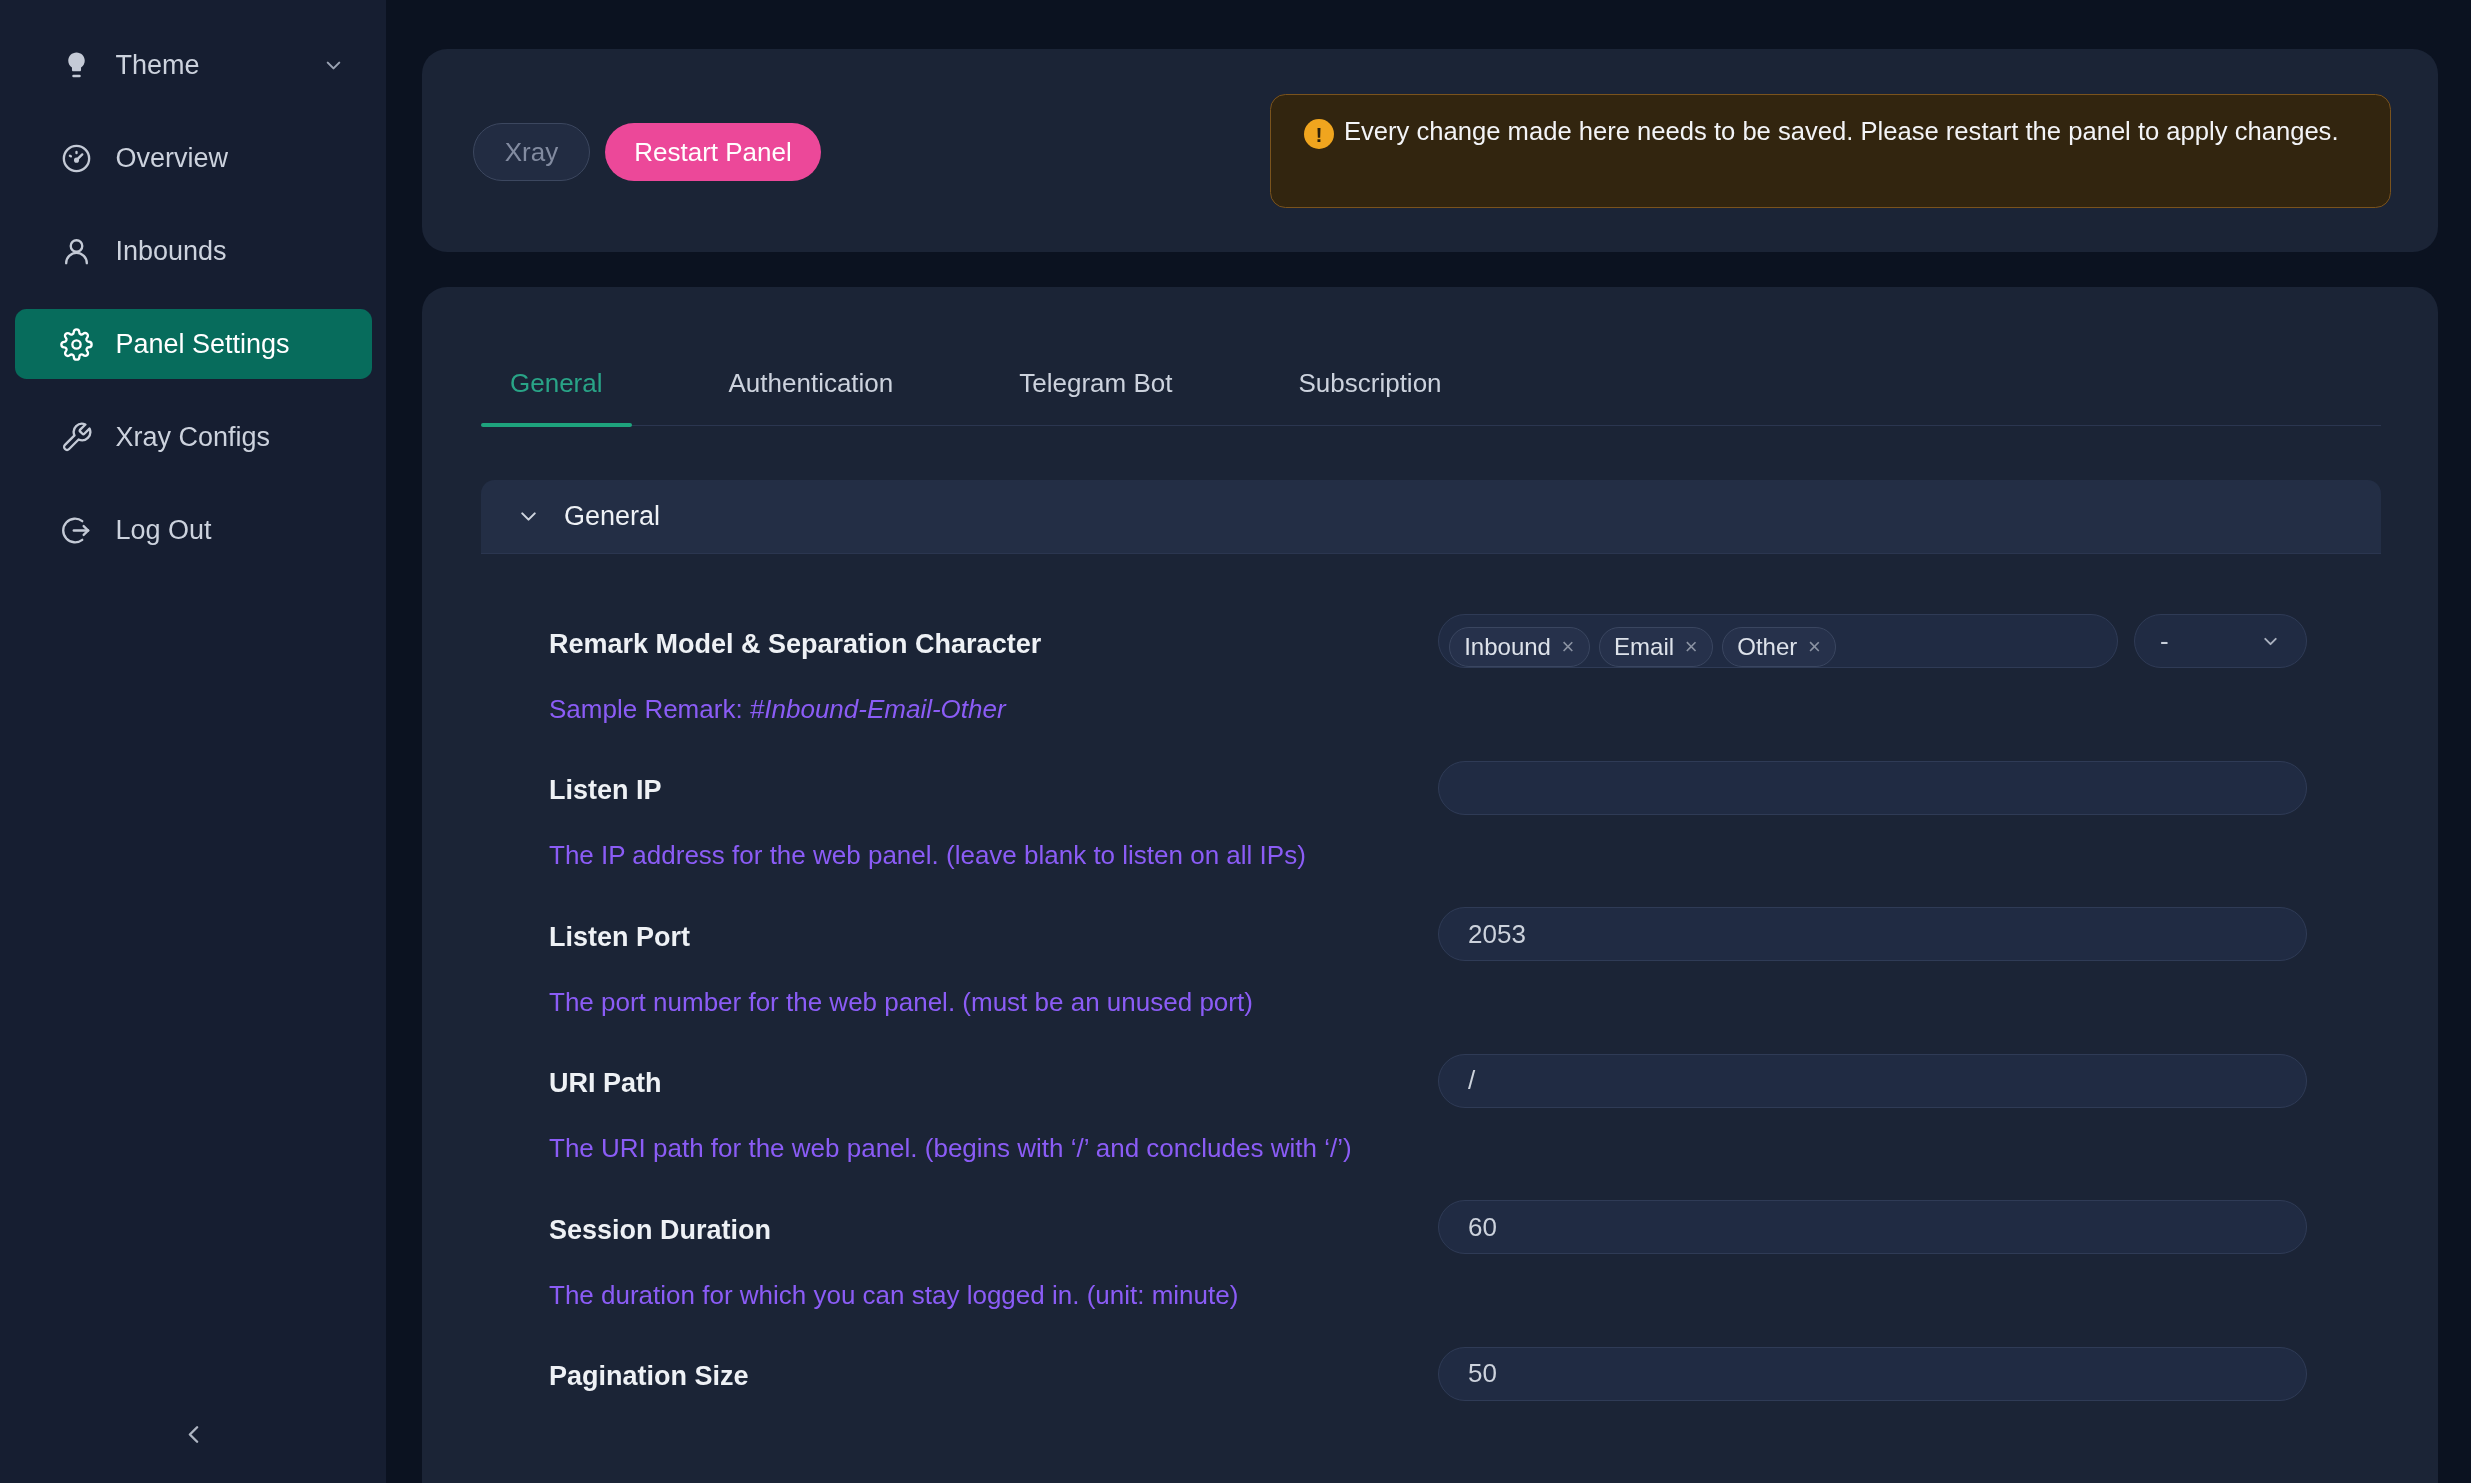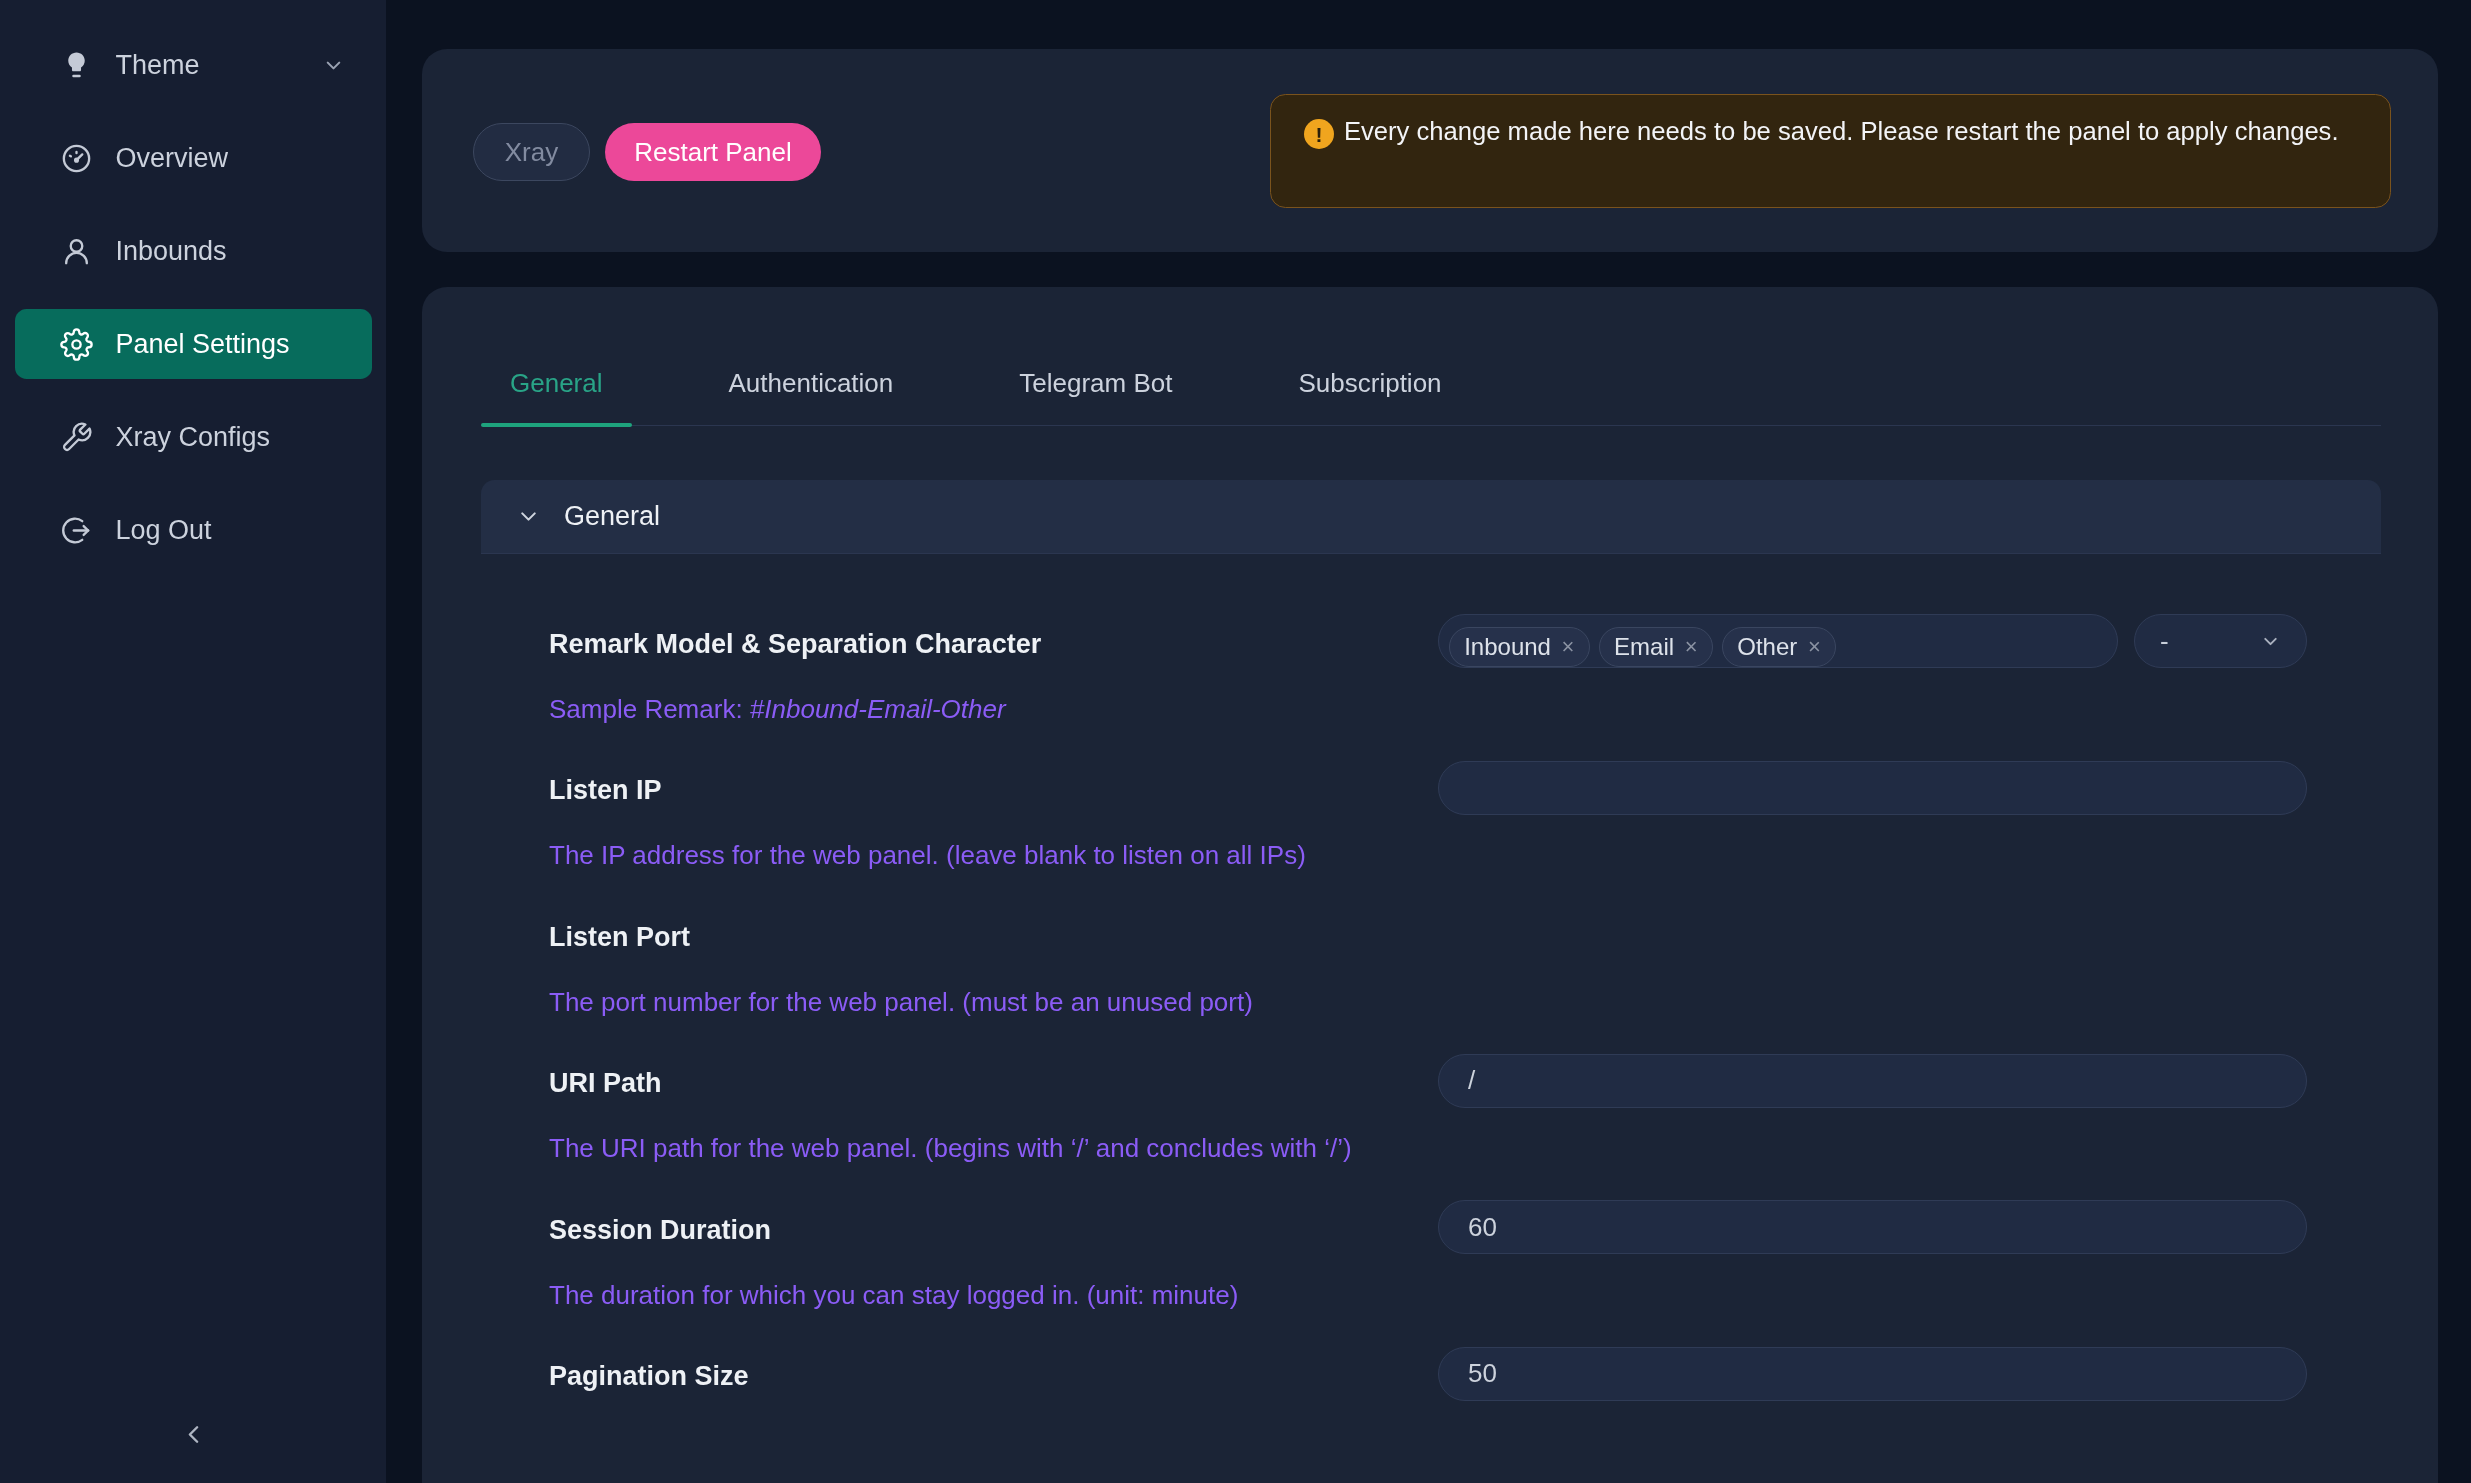--- a/index.html
+++ b/index.html
@@ -275,20 +275,23 @@
             <input class="field" type="text" value="" style="">
           </div>
         </div>
 
 
         <div class="row">
           <div class="info">
             <div class="f-label">Listen Port</div>
             <div class="f-desc">The port number for the web panel. (must be an unused port)</div>
           </div>
+          <div class="control">
+            <input class="field" type="text" value="2053" style="">
+          </div>
         </div>
 
         <div class="row">
           <div class="info">
             <div class="f-label">URI Path</div>
             <div class="f-desc">The URI path for the web panel. (begins with ‘/’ and concludes with ‘/’)</div>
           </div>
           <div class="control">
             <input class="field" type="text" value="/" style="">
           </div>

